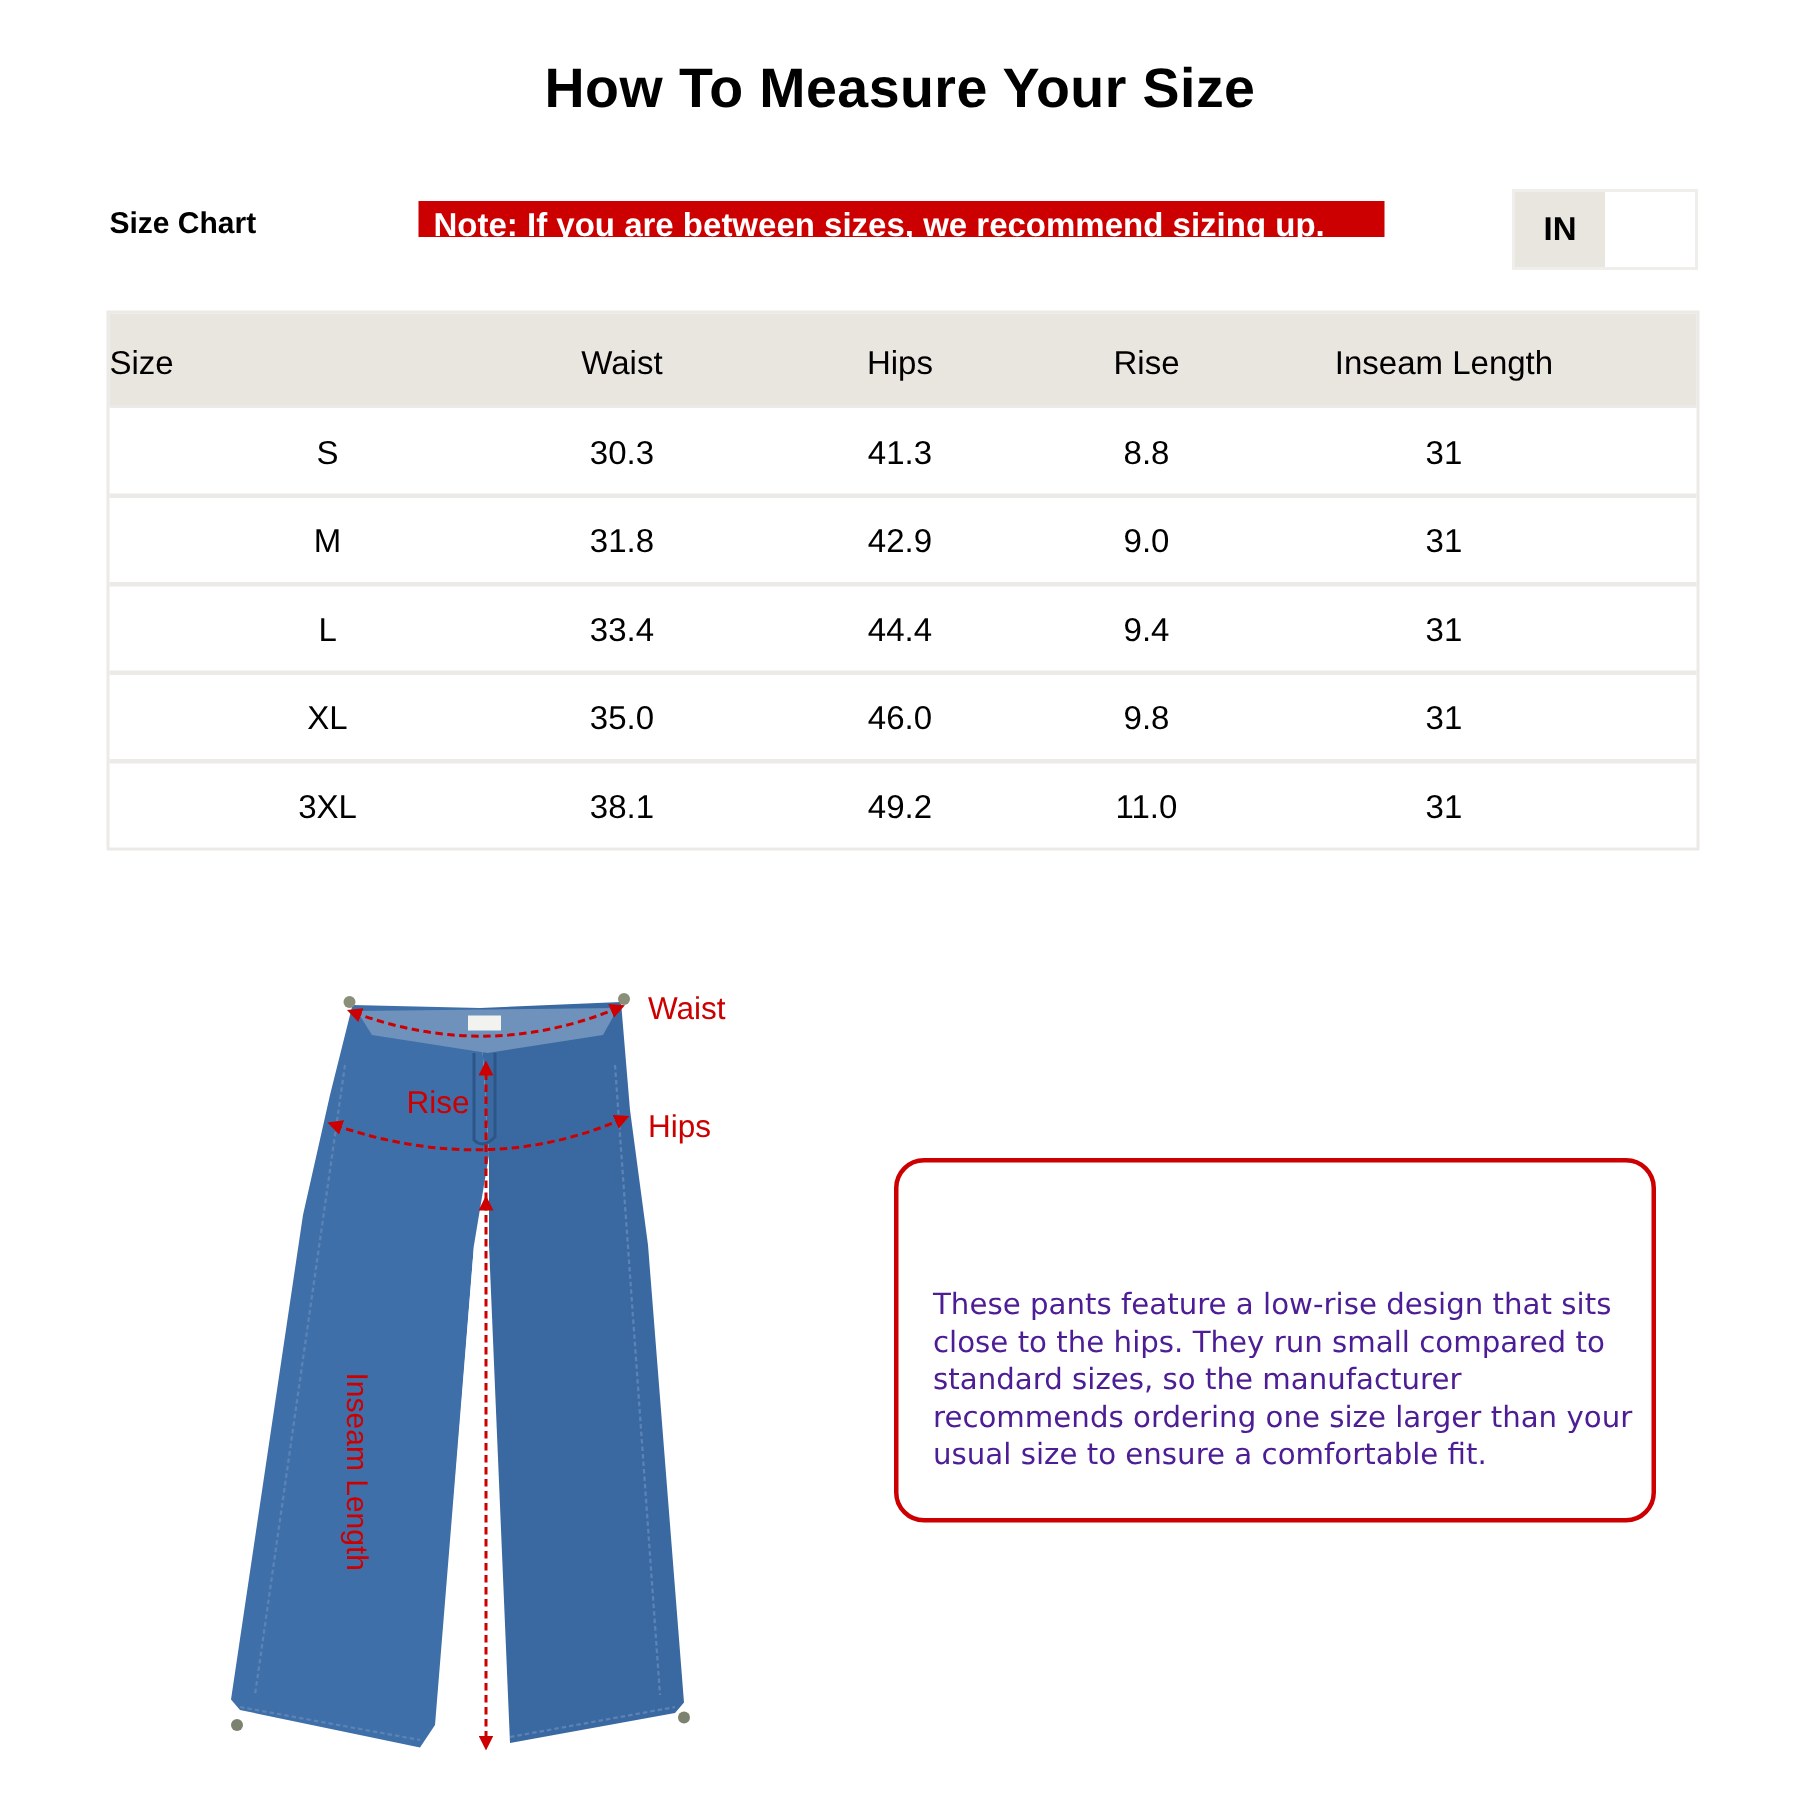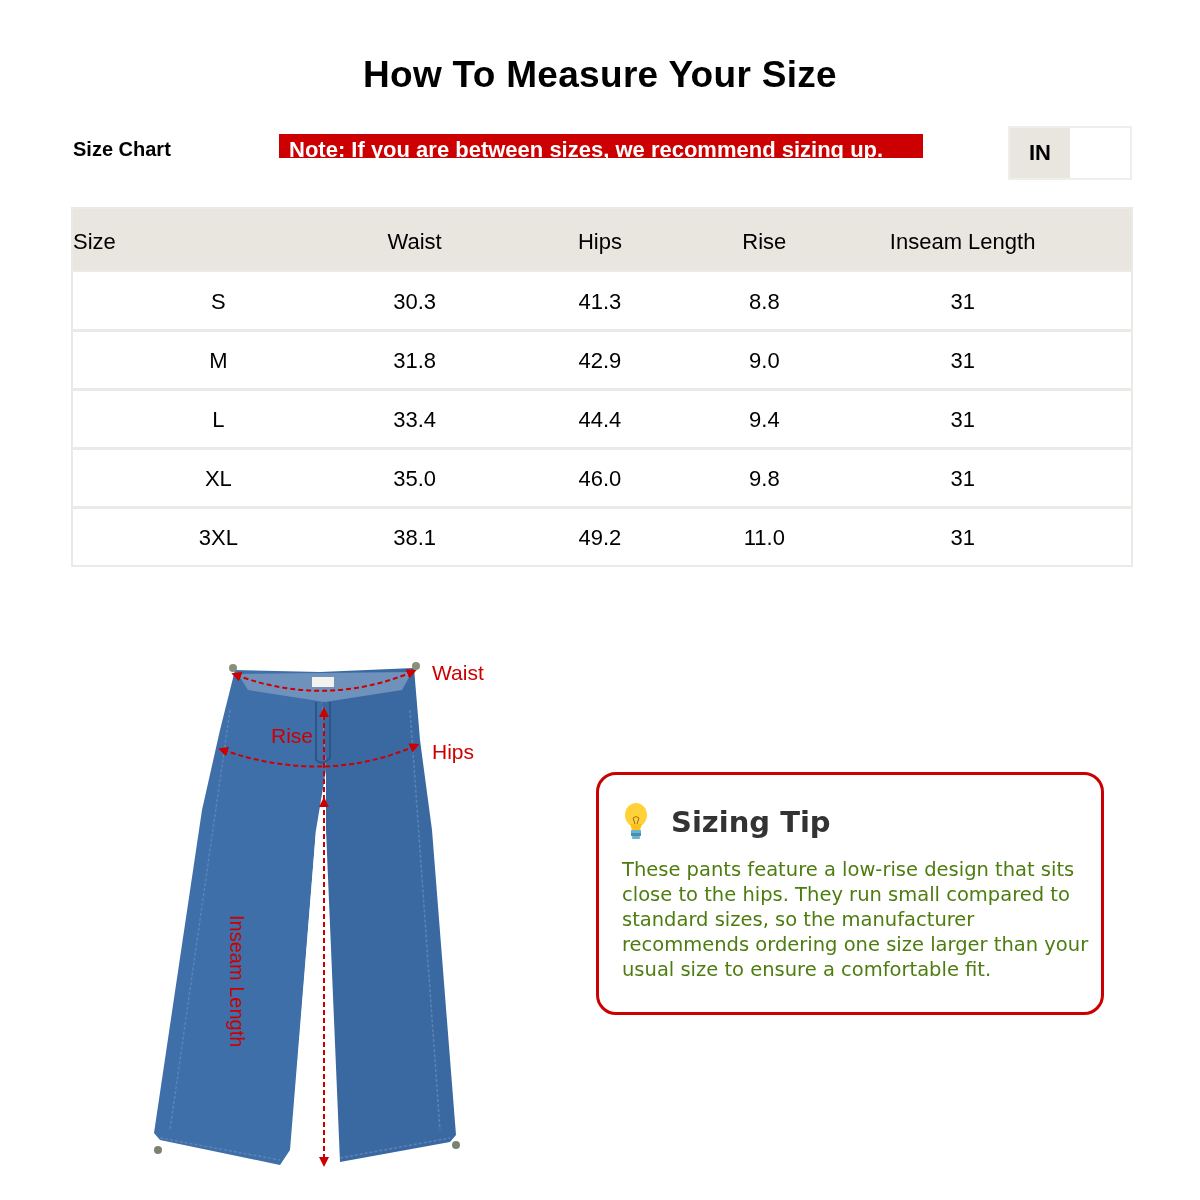--- a/index.html
+++ b/index.html
@@ -1,20 +1,20 @@
 <!DOCTYPE html>
 <html><head>
   <meta charset="utf-8">
   <style>
     * { box-sizing: border-box; margin: 0; padding: 0; }
     html, body { width: 1200px; height: 1200px; background: #ffffff; overflow: hidden; }
     body { position: relative; font-family: "Liberation Sans", sans-serif; color: #000; }
 
     .page-title {
-      position: absolute; top: 54px; left: 0; width: 1200px;
+      position: absolute; top: 38px; left: 0; width: 1200px;
       text-align: center; font-size: 37px; font-weight: bold; letter-spacing: 0.3px;
     }
 
     .size-chart-label {
       position: absolute; top: 138px; left: 73px;
       font-size: 20px; font-weight: bold;
     }
     .note-banner {
       position: absolute; top: 134px; left: 279px; width: 644px; height: 24px;
       background: #cc0000; color: #fff; font-size: 22px; font-weight: bold;
@@ -62,21 +62,21 @@
 
     .tip-card {
       position: absolute; top: 772px; left: 596px; width: 508px; height: 243px;
       border: 3px solid #cc0000; border-radius: 20px; background: #fff;
     }
     .tip-header { position: absolute; top: 27px; left: 22px; display: flex; align-items: center; }
     .bulb-icon { width: 30px; height: 40px; margin-right: 20px; }
     .tip-title { font-size: 29px; font-weight: bold; color: #333; font-family: "DejaVu Sans", sans-serif; }
     .tip-body {
       position: absolute; top: 82px; left: 23px; width: 470px;
-      font-family: "DejaVu Sans", sans-serif; font-size: 19.5px; line-height: 25px; color: #4d7c0f;
+      font-family: "DejaVu Sans", sans-serif; font-size: 19.5px; line-height: 25px; color: #4c1d95;
     }
   </style>
 </head>
 <body>
 
 <div class="page-title">How To Measure Your Size</div>
 
 <div class="size-chart-label">Size Chart</div>
 <div class="note-banner">Note: If you are between sizes, we recommend sizing up.</div>
 
@@ -172,25 +172,14 @@
 
     <path d="M184,152 L184,512" stroke="#cc0000" stroke-width="2" stroke-dasharray="5,3" fill="none" marker-start="url(#arr)" marker-end="url(#arr)"></path>
   </svg>
   <div class="lbl lbl-waist">Waist</div>
   <div class="lbl lbl-rise">Rise</div>
   <div class="lbl lbl-hips">Hips</div>
   <div class="lbl lbl-inseam">Inseam Length</div>
 </div>
 
 <div class="tip-card">
-  <div class="tip-header">
-    <svg class="bulb-icon" viewBox="0 0 30 40">
-      <ellipse cx="15" cy="13" rx="11" ry="12" fill="#ffd23a"></ellipse>
-      <path d="M9,22 L21,22 L19,28 L11,28 Z" fill="#ffc21a"></path>
-      <path d="M12,16 L14,22 M18,16 L16,22 M12,16 Q15,13 18,16" stroke="#a06a1a" stroke-width="1" fill="none"></path>
-      <rect x="10" y="28" width="10" height="3" fill="#6fb3d2"></rect>
-      <rect x="10" y="31" width="10" height="3" fill="#4a8db0"></rect>
-      <rect x="11" y="34" width="8" height="3" rx="1" fill="#6fb3d2"></rect>
-    </svg>
-    <span class="tip-title">Sizing Tip</span>
-  </div>
   <div class="tip-body">These pants feature a low-rise design that sits close to the hips. They run small compared to standard sizes, so the manufacturer recommends ordering one size larger than your usual size to ensure a comfortable fit.</div>
 </div>
 
 </body></html>

